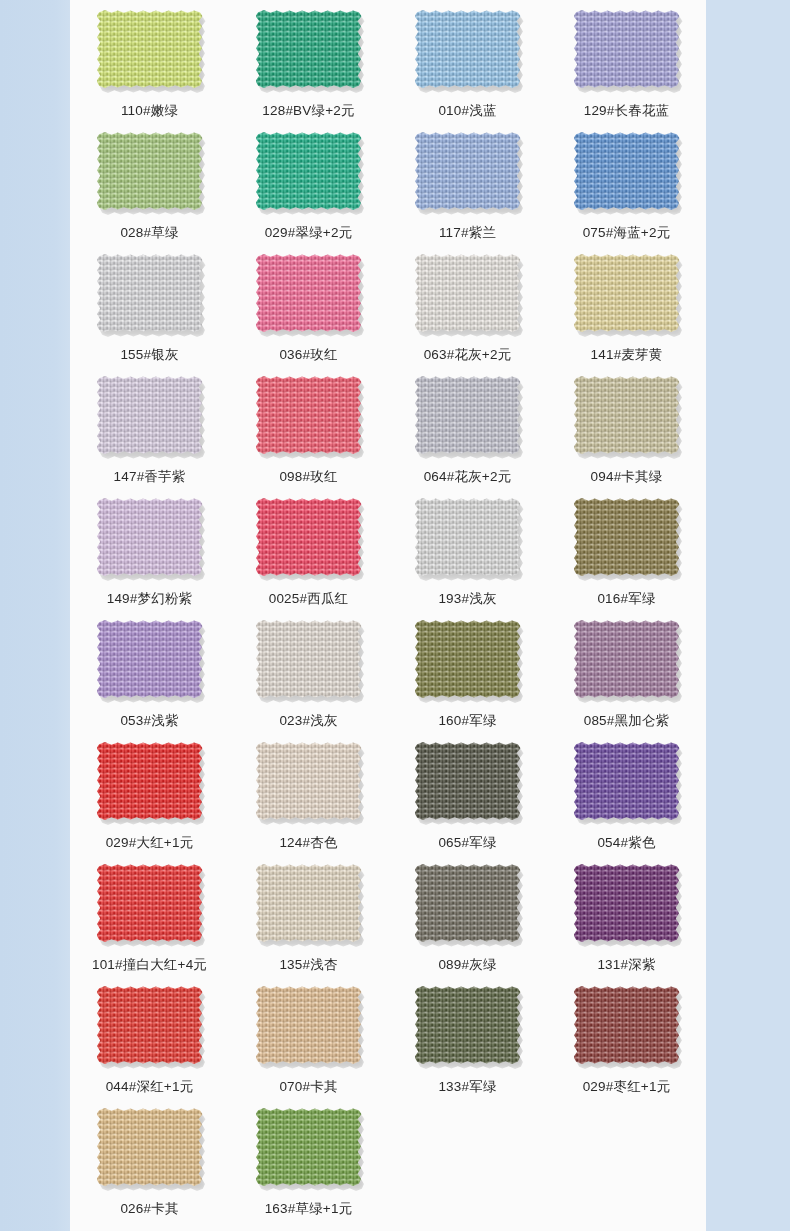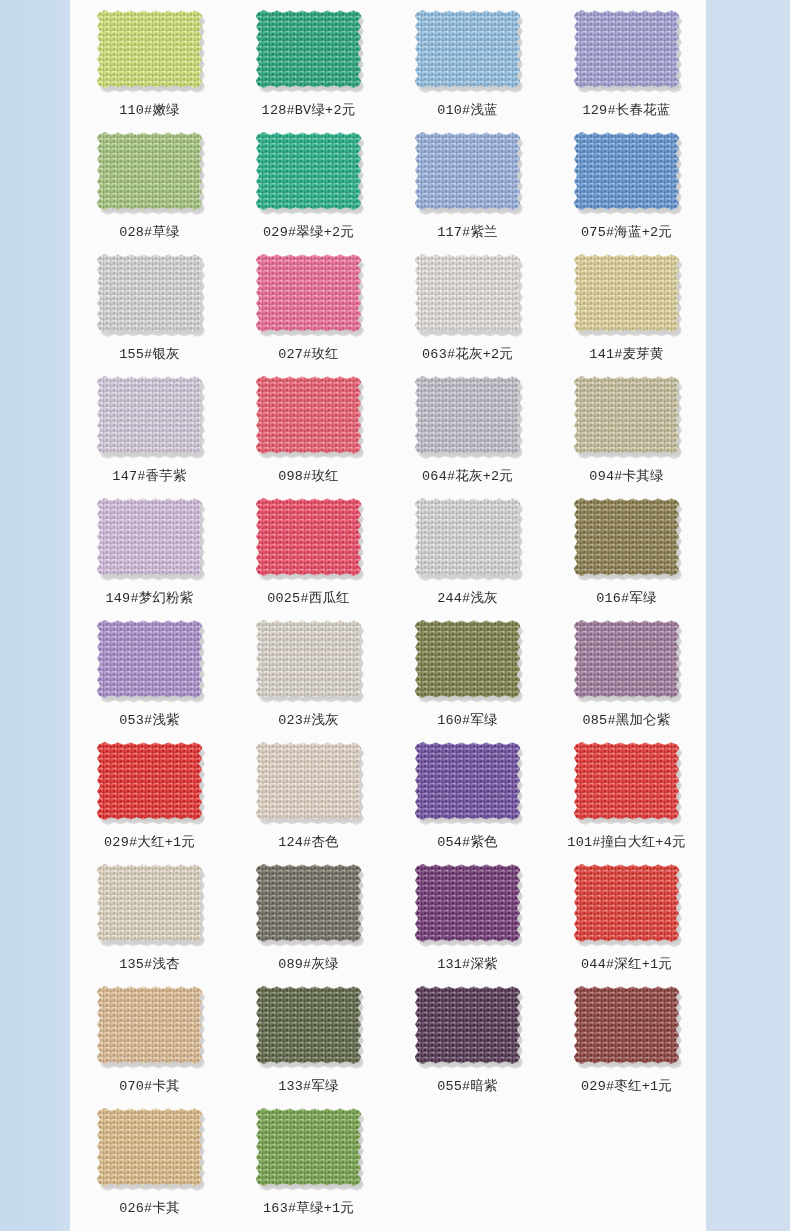--- a/index.html
+++ b/index.html
@@ -14,21 +14,20 @@
     overflow: hidden;
   }
   #page {
     position: relative;
     width: 790px;
     height: 1231px;
     background: linear-gradient(to right,
         #c6d9ed 0px, #c9dbee 55px, #cfdff0 70px,
         #cfdff0 70px);
     overflow: hidden;
-    font-family: Liberation Mono, monospace;
   }
   #content-panel {
     position: absolute;
     left: 70px;
     top: 0;
     width: 636px;
     height: 1231px;
     background: #fbfbfb;
   }
   #swatch-grid {
@@ -180,21 +179,21 @@
             <div class="swatch-shadow"></div>
             <div class="swatch-chip" style="background-color: rgb(222, 222, 225);"></div>
           </div>
           <div class="swatch-label">155#银灰</div>
         </div>
         <div class="swatch-cell">
           <div class="swatch-chip-wrap">
             <div class="swatch-shadow"></div>
             <div class="swatch-chip" style="background-color: rgb(251, 103, 150);"></div>
           </div>
-          <div class="swatch-label">027#玫红</div>
+          <div class="swatch-label">036#玫红</div>
         </div>
         <div class="swatch-cell">
           <div class="swatch-chip-wrap">
             <div class="swatch-shadow"></div>
             <div class="swatch-chip" style="background-color: rgb(236, 232, 226);"></div>
           </div>
           <div class="swatch-label">063#花灰+2元</div>
         </div>
         <div class="swatch-cell">
           <div class="swatch-chip-wrap">
@@ -243,21 +242,21 @@
             <div class="swatch-shadow"></div>
             <div class="swatch-chip" style="background-color: rgb(251, 64, 96);"></div>
           </div>
           <div class="swatch-label">0025#西瓜红</div>
         </div>
         <div class="swatch-cell">
           <div class="swatch-chip-wrap">
             <div class="swatch-shadow"></div>
             <div class="swatch-chip" style="background-color: rgb(224, 224, 223);"></div>
           </div>
-          <div class="swatch-label">244#浅灰</div>
+          <div class="swatch-label">193#浅灰</div>
         </div>
         <div class="swatch-cell">
           <div class="swatch-chip-wrap">
             <div class="swatch-shadow"></div>
             <div class="swatch-chip" style="background-color: rgb(138, 123, 69);"></div>
           </div>
           <div class="swatch-label">016#军绿</div>
         </div>
         <div class="swatch-cell">
           <div class="swatch-chip-wrap">
@@ -297,20 +296,27 @@
         <div class="swatch-cell">
           <div class="swatch-chip-wrap">
             <div class="swatch-shadow"></div>
             <div class="swatch-chip" style="background-color: rgb(238, 222, 205);"></div>
           </div>
           <div class="swatch-label">124#杏色</div>
         </div>
         <div class="swatch-cell">
           <div class="swatch-chip-wrap">
             <div class="swatch-shadow"></div>
+            <div class="swatch-chip" style="background-color: rgb(79, 80, 64);"></div>
+          </div>
+          <div class="swatch-label">065#军绿</div>
+        </div>
+        <div class="swatch-cell">
+          <div class="swatch-chip-wrap">
+            <div class="swatch-shadow"></div>
             <div class="swatch-chip" style="background-color: rgb(107, 70, 163);"></div>
           </div>
           <div class="swatch-label">054#紫色</div>
         </div>
         <div class="swatch-cell">
           <div class="swatch-chip-wrap">
             <div class="swatch-shadow"></div>
             <div class="swatch-chip" style="background-color: rgb(242, 42, 42);"></div>
           </div>
           <div class="swatch-label">101#撞白大红+4元</div>
@@ -349,27 +355,20 @@
             <div class="swatch-chip" style="background-color: rgb(232, 193, 147);"></div>
           </div>
           <div class="swatch-label">070#卡其</div>
         </div>
         <div class="swatch-cell">
           <div class="swatch-chip-wrap">
             <div class="swatch-shadow"></div>
             <div class="swatch-chip" style="background-color: rgb(86, 96, 60);"></div>
           </div>
           <div class="swatch-label">133#军绿</div>
-        </div>
-        <div class="swatch-cell">
-          <div class="swatch-chip-wrap">
-            <div class="swatch-shadow"></div>
-            <div class="swatch-chip" style="background-color: rgb(75, 41, 73);"></div>
-          </div>
-          <div class="swatch-label">055#暗紫</div>
         </div>
         <div class="swatch-cell">
           <div class="swatch-chip-wrap">
             <div class="swatch-shadow"></div>
             <div class="swatch-chip" style="background-color: rgb(142, 56, 52);"></div>
           </div>
           <div class="swatch-label">029#枣红+1元</div>
         </div>
         <div class="swatch-cell">
           <div class="swatch-chip-wrap">

